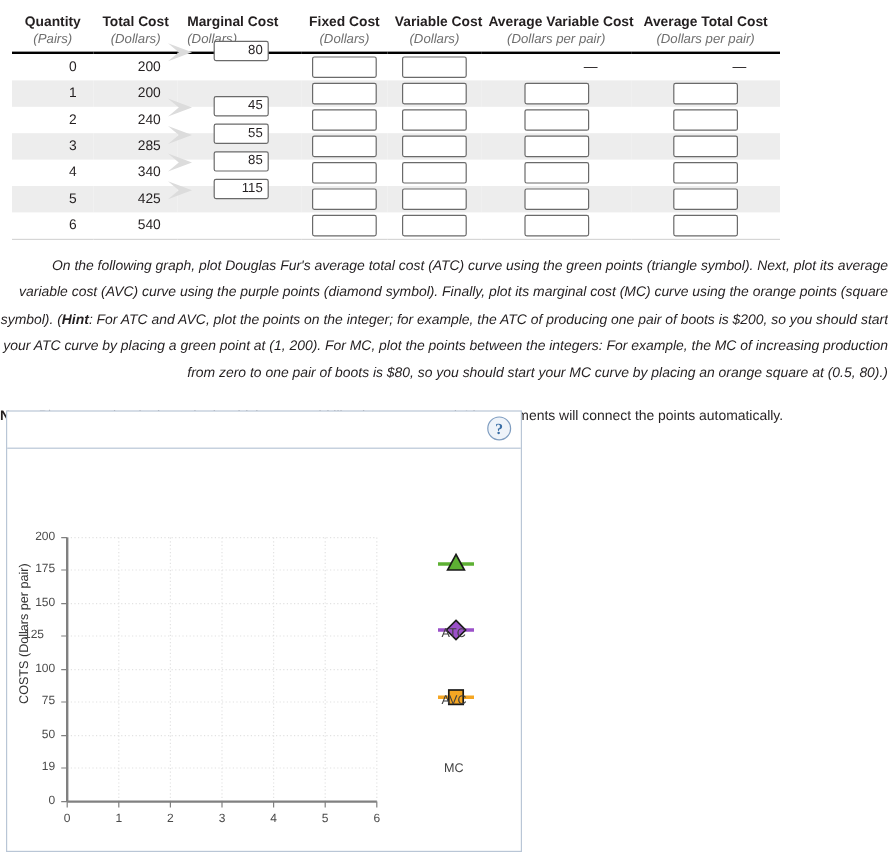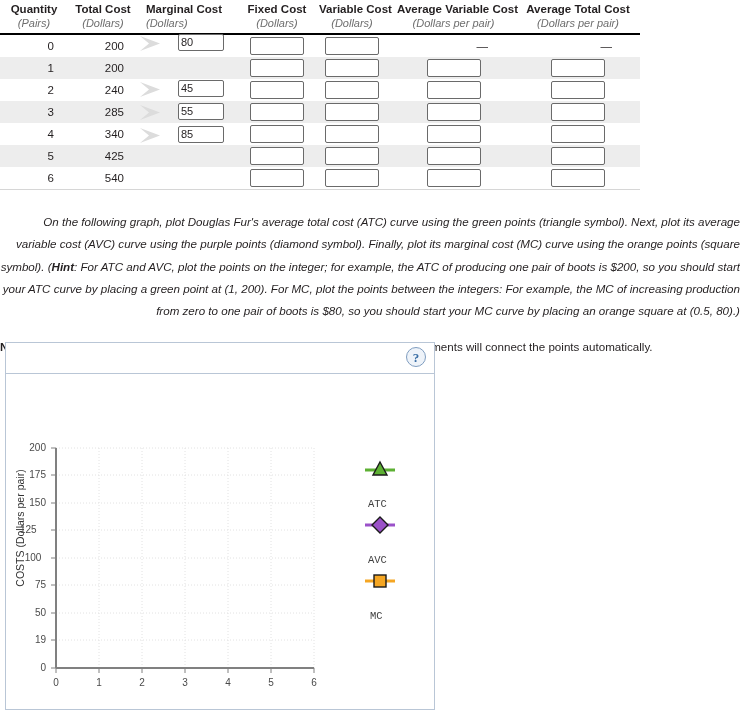--- a/index.html
+++ b/index.html
@@ -13,21 +13,21 @@
     font-family: "Liberation Sans", sans-serif;
     color: #231f20;
     overflow: hidden;
     position: relative;
   }
 
   
   .cost-table {
     width: 640px;
     border-collapse: collapse;
-    margin: 0;
+    margin: 10px;
     table-layout: fixed;
   }
   .cost-table th {
     vertical-align: top;
     padding: 2px 6px 3px 6px;
     border-bottom: 2px solid #000;
     font-size: 11.5px;
     font-weight: bold;
     text-align: center;
     line-height: 1.22;
@@ -126,20 +126,21 @@
     left: 38px;
     top: 2px;
     width: 38px;
     height: 15px;
     border: 1px solid #6a6a6a;
     border-radius: 2px;
     background: #fff;
     font-family: "Liberation Sans", sans-serif;
     font-size: 11px;
     color: #231f20;
+    text-align: right;
     padding: 0 4px 0 2px;
     line-height: 15px;
     outline: none;
   }
 
   
   .prose {
     position: absolute;
     left: 0;
     top: 211px;
@@ -198,21 +199,22 @@
   }
   .plot-area {
     position: relative;
     width: 100%;
     height: 336px;
   }
   .legend-item-label {
     position: absolute;
     font-size: 10.5px;
     color: #3f3f3f;
-    font-family: Liberation Mono, monospace;
+    font-family: Liberation Sans, sans-serif;
+    margin-top: 24px;
   }
   .axis-lbl {
     position: absolute;
     font-size: 10px;
     color: #4a4a4a;
   }
   .ylabel {
     position: absolute;
     left: -66px;
     top: 148px;
@@ -413,20 +415,26 @@
     <svg class="chev" viewBox="0 0 32 17">
       <polygon points="0,1 20,8.5 0,16 9,8.5" fill="#dcdcdc"></polygon>
     </svg>
     <input class="mc-inp" value="55" style="">
   </div>
   <div class="mc-row" style="top:92px;">
     <svg class="chev" viewBox="0 0 32 17">
       <polygon points="0,1 20,8.5 0,16 9,8.5" fill="#dcdcdc"></polygon>
     </svg>
     <input class="mc-inp" value="85" style="">
+  </div>
+  <div class="mc-row" style="top:115px;">
+    <svg class="chev" viewBox="0 0 32 17">
+      <polygon points="0,1 20,8.5 0,16 9,8.5" fill="#dcdcdc"></polygon>
+    </svg>
+    <input class="mc-inp" value="115" style="">
   </div>
 </div>
 
 <div class="prose">
   <p class="instr"><span>On the following graph, plot Douglas Fur's average total cost (ATC) curve using the green points (triangle symbol). Next, plot its average variable cost (AVC) curve using the purple points (diamond symbol). Finally, plot its marginal cost (MC) curve using the orange points (square symbol). (</span><b>Hint</b><span>: For ATC and AVC, plot the points on the integer; for example, the ATC of producing one pair of boots is $200, so you should start your ATC curve by placing a green point at (1, 200). For MC, plot the points between the integers: For example, the MC of increasing production from zero to one pair of boots is $80, so you should start your MC curve by placing an orange square at (0.5, 80).)</span></p>
   <p class="note"><b>Note</b><span>: Plot your points in the order in which you would like them connected. Line segments will connect the points automatically.</span></p>
 </div>
 
 <div class="graph-panel">
   <div class="graph-toolbar">
@@ -491,21 +499,21 @@
       <g>
         <line x1="359" y1="207" x2="389" y2="207" stroke="#f5a623" stroke-width="3"></line>
         <rect x="368" y="201" width="12" height="12" fill="#f5a623" stroke="#1a1a1a" stroke-width="1.4"></rect>
       </g>
     </svg>
 
     <div class="axis-lbl" style="left:14px;top:68px;width:26px;text-align:right;">200</div>
     <div class="axis-lbl" style="left:14px;top:95px;width:26px;text-align:right;">175</div>
     <div class="axis-lbl" style="left:14px;top:123px;width:26px;text-align:right;">150</div>
     <div class="axis-lbl" style="left:14px;top:150px;width:26px;">125</div>
-    <div class="axis-lbl" style="left:14px;top:178px;width:26px;text-align:center;">100</div>
+    <div class="axis-lbl" style="left:14px;top:178px;width:26px;text-align:right;">100</div>
     <div class="axis-lbl" style="left:14px;top:205px;width:26px;text-align:right;">75</div>
     <div class="axis-lbl" style="left:14px;top:233px;width:26px;text-align:right;">50</div>
     <div class="axis-lbl" style="left:14px;top:260px;width:26px;text-align:right;">19</div>
     <div class="axis-lbl" style="left:14px;top:288px;width:26px;text-align:right;">0</div>
 
     <div class="axis-lbl" style="left:44px;top:303px;width:12px;text-align:center;">0</div>
     <div class="axis-lbl" style="left:87px;top:303px;width:12px;text-align:center;">1</div>
     <div class="axis-lbl" style="left:130px;top:303px;width:12px;text-align:center;">2</div>
     <div class="axis-lbl" style="left:173px;top:303px;width:12px;text-align:center;">3</div>
     <div class="axis-lbl" style="left:216px;top:303px;width:12px;text-align:center;">4</div>

